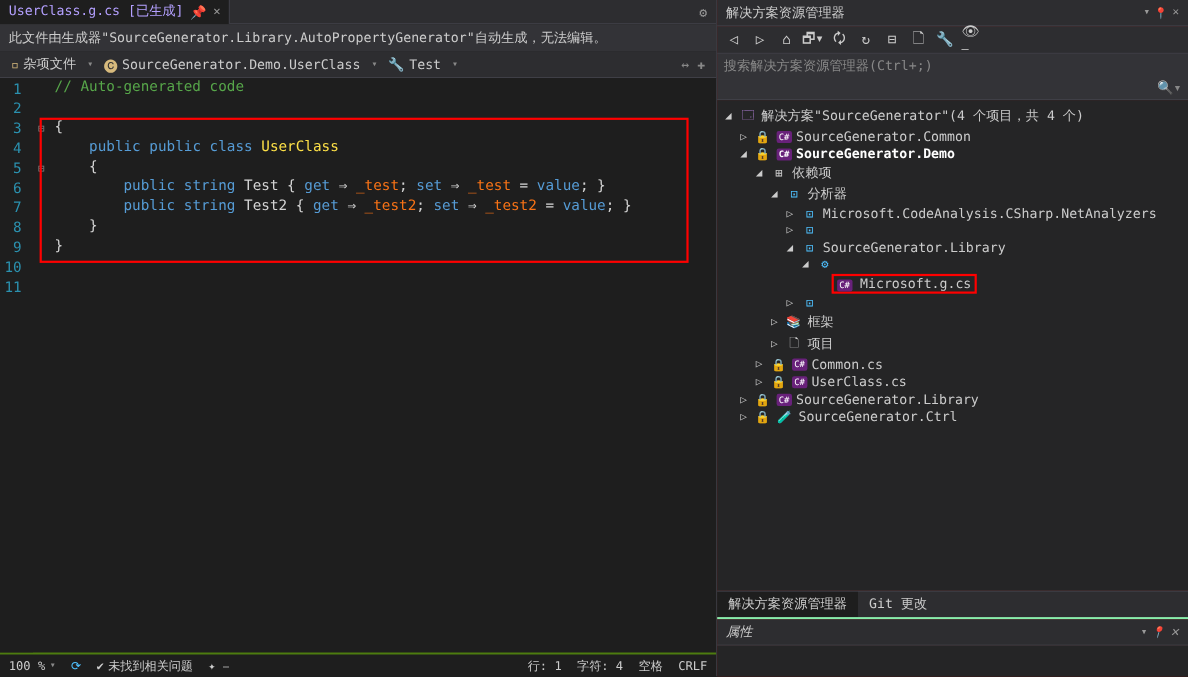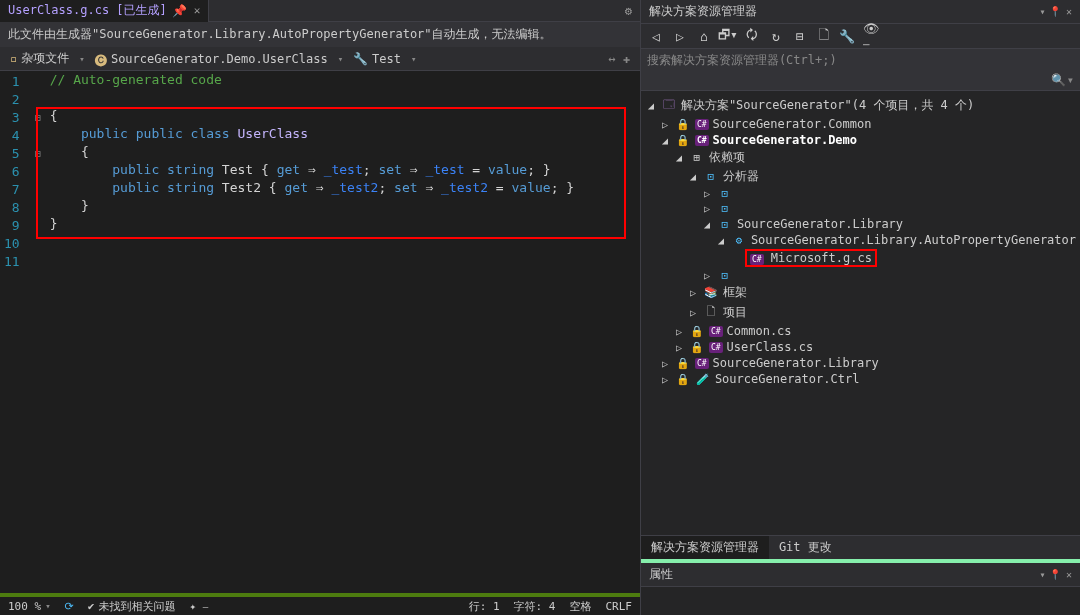--- a/index.html
+++ b/index.html
@@ -34,27 +34,27 @@
 
 
 .editor { flex: 1; background: #1e1e1e; display: flex; font-family: Consolas, monospace; font-size: 13px; line-height: 18px; position: relative; }
 .gutter { background: #1e1e1e; color: #2b91af; text-align: right; padding: 2px 10px 2px 4px; user-select: none; }
 .fold-col { width: 16px; color: #808080; font-size: 10px; padding-top: 2px; }
 .fold-col div { height: 18px; text-align: center; }
 .code-area { flex: 1; padding: 0 4px; position: relative; }
 .code-line { height: 18px; white-space: pre; }
 .red-box { position: absolute; border: 2px solid #ff0000; top: 36px; left: -10px; width: 590px; height: 132px; pointer-events: none; }
 .kw { color: #569cd6; }
-.type { color: #c4b5fd; }
+.type { color: #fde047; }
 .comment { color: #57a64a; }
 .punct { color: #d4d4d4; }
-.field { color: #3b82f6; }
-
-
-.status-bar { background: #007acc; background: #1e1e1e; border-top: 4px solid #4d7c0f; height: 22px; display: flex; align-items: center; gap: 14px; padding: 0 8px; color: #ccc; font-size: 11px; text-align: center; }
+.field { color: #f97316; }
+
+
+.status-bar { background: #007acc; background: #1e1e1e; border-top: 2px solid #4d7c0f; height: 22px; display: flex; align-items: center; gap: 14px; padding: 0 8px; color: #ccc; font-size: 11px; text-align: center; }
 .status-item { display: flex; align-items: center; gap: 4px; }
 .status-spacer { flex: 1; }
 
 
 .panel-header { background: #2d2d30; color: #ccc; padding: 3px 8px; display: flex; align-items: center; gap: 6px; border-bottom: 1px solid #3f3f46; }
 .panel-header .controls { margin-left: auto; display: flex; gap: 4px; color: #999; }
 .panel-header .controls span { font-size: 10px; }
 .toolbar { background: #2d2d30; padding: 3px 6px; display: flex; gap: 6px; align-items: center; border-bottom: 1px solid #3f3f46; }
 .toolbar-icon { width: 18px; height: 18px; display: inline-flex; align-items: center; justify-content: center; color: #ccc; font-size: 13px; }
 .search-box { background: #333337; color: #888; padding: 3px 6px; display: flex; align-items: flex-start; gap: 4px; border-bottom: 1px solid #3f3f46; flex-direction: column; }
@@ -73,21 +73,21 @@
 .indent-3 { padding-left: 46px; }
 .indent-4 { padding-left: 60px; }
 .indent-5 { padding-left: 74px; }
 .indent-6 { padding-left: 88px; }
 .csharp-icon { background: #68217a; color: #fff; font-size: 8px; padding: 1px 2px; border-radius: 2px; }
 
 .bottom-tabs { display: flex; background: #2d2d30; border-top: 1px solid #3f3f46; }
 .bottom-tab { padding: 3px 10px; color: #ccc; }
 .bottom-tab.active { background: #1e1e1e; }
 
-.props-panel { border-top: 4px solid #86efac; }
+.props-panel { border-top: 2px solid #86efac; font-style: italic; }
 .props-body { height: 28px; background: #252526; }
 
 .ic-purple { color: #b180d7; }
 .ic-yellow { color: #d7ba7d; }
 .ic-blue { color: #4fc1ff; }
 </style>
 </head>
 <body>
 
 <div class="left-pane">
@@ -230,34 +230,34 @@
         <span>依赖项</span>
       </div>
     <div class="tree-node indent-3">
         <span class="arrow">◢</span>
         <span class="icon ic-blue">⊡</span>
         <span>分析器</span>
       </div>
     <div class="tree-node indent-4">
         <span class="arrow">▷</span>
         <span class="icon ic-blue">⊡</span>
+        <span>Microsoft.CodeAnalysis.CSharp.NetAnalyzers</span>
       </div>
     <div class="tree-node indent-4">
         <span class="arrow">▷</span>
         <span class="icon ic-blue">⊡</span>
       </div>
     <div class="tree-node indent-4">
         <span class="arrow">◢</span>
         <span class="icon ic-blue">⊡</span>
         <span>SourceGenerator.Library</span>
       </div>
     <div class="tree-node indent-5">
         <span class="arrow">◢</span>
         <span class="icon ic-blue">⚙</span>
-        <span>SourceGenerator.Library.AutoPropertyGenerator</span>
       </div>
     <div class="tree-node indent-6 highlight">
         <span class="arrow"></span>
         <span class="label-box"><span class="csharp-icon">C#</span> <span>Microsoft.g.cs</span></span>
       </div>
     <div class="tree-node indent-4">
         <span class="arrow">▷</span>
         <span class="icon ic-blue">⊡</span>
       </div>
     <div class="tree-node indent-3">

